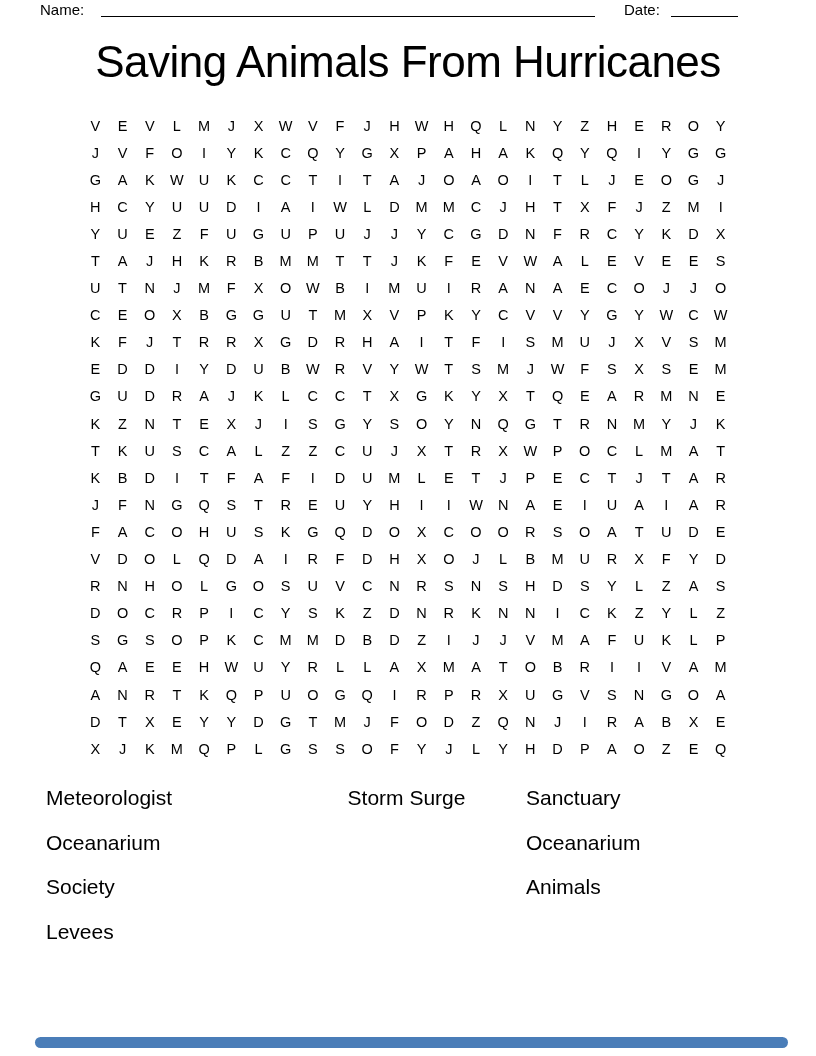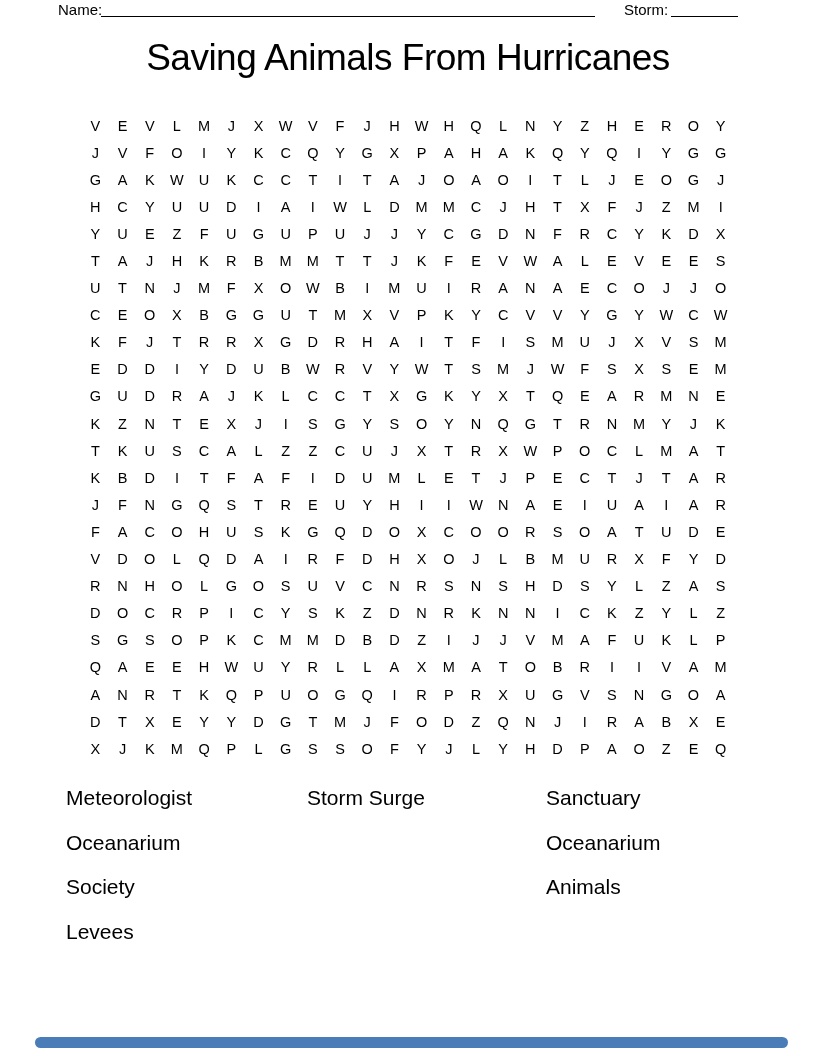--- a/index.html
+++ b/index.html
@@ -9,31 +9,31 @@
     height: 1056px;
     position: relative;
     background: #ffffff;
     font-family: "Liberation Sans", "DejaVu Sans", sans-serif;
     color: #000;
     overflow: hidden;
   }
 
   
   .ws-header { position: absolute; top: 0; left: 0; right: 0; height: 24px; }
-  .name-label { position: absolute; left: 58px; top: 1px; font-size: 15px; }
+  .name-label { position: absolute; left: 40px; top: 1px; font-size: 15px; }
   .name-line  { position: absolute; left: 101px; top: 16px; width: 494px; border-bottom: 1.6px solid #000; height: 0; }
   .date-label { position: absolute; left: 624px; top: 1px; font-size: 15px; }
   .date-line  { position: absolute; left: 671px; top: 16px; width: 67px; border-bottom: 1.6px solid #000; height: 0; }
 
   
   .title {
     position: absolute;
     top: 37px; left: 0; right: 0;
     text-align: center;
-    font-size: 37px;
+    font-size: 44px;
     font-weight: 500;
     letter-spacing: -0.5px;
     white-space: nowrap;
   }
 
   
   .word-grid {
     position: absolute;
     top: 112px;
     left: 50%;
@@ -52,46 +52,45 @@
 
   
   .word-list {
     position: absolute;
     top: 776px;
     left: 46px;
     display: flex;
   }
   .word-column { display: block; }
   .word-column.col-0 { width: 241px; }
-  .word-column.col-1 { width: 239px; }
+  .word-column.col-1 { width: 239px; text-align: center; }
   .word-column.col-2 { width: 250px; }
   .word {
     font-size: 21px;
     line-height: 44.6px;
     white-space: nowrap;
-    margin-left: 20px;
   }
 
   
   .footer-bar {
     position: absolute;
     left: 35px;
     right: 28px;
     bottom: 8px;
     height: 11px;
     border-radius: 6px;
   }
 </style>
 </head>
 <body>
 
 <div class="ws-header">
   <span class="name-label">Name:</span>
   <span class="name-line"></span>
-  <span class="date-label">Storm:</span>
+  <span class="date-label">Date:</span>
   <span class="date-line"></span>
 </div>
 
 <div class="title">Saving Animals From Hurricanes</div>
 
 <div class="word-grid">
     <div class="grid-row">
       <span class="grid-cell">V</span>
       <span class="grid-cell">E</span>
       <span class="grid-cell">V</span>

